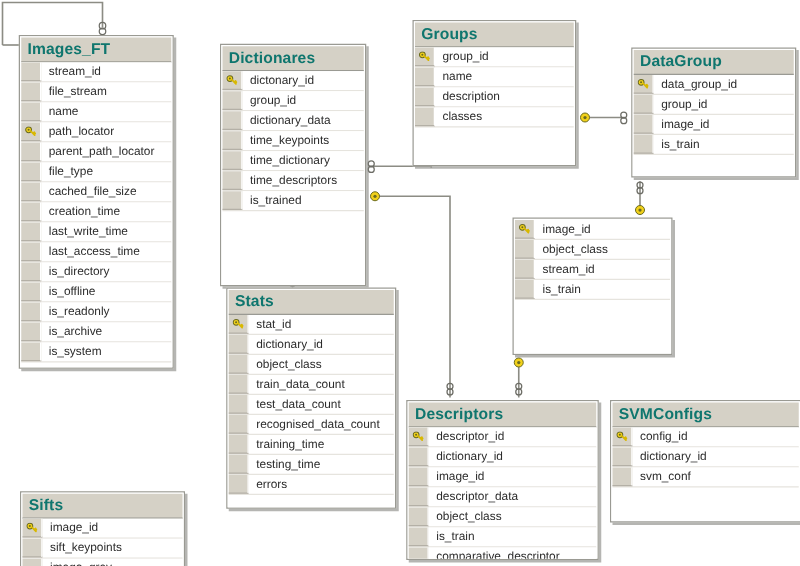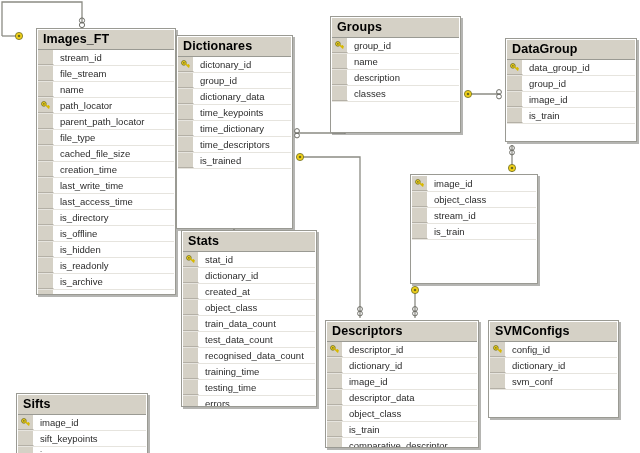--- a/index.html
+++ b/index.html
@@ -38,21 +38,21 @@
     height: 100%;
     box-sizing: border-box;
     display: flex;
     flex-direction: column;
   }
   .table-header {
     background: #d5d1c6;
     border-bottom: 1px solid #9a9a93;
     font-weight: bold;
     font-size: 12.5px;
-    color: #000000;
+    color: #0f766e;
     padding: 2px 3px 3px 5px;
     letter-spacing: 0.1px;
     line-height: 14px;
     flex: 0 0 auto;
   }
   .rows {
     flex: 1 1 auto;
     background: #ffffff;
   }
   .row {
@@ -148,21 +148,21 @@
 
     <g>
       <path d="M 303,157 L 360,157 L 360,318" fill="none" stroke="#8c8c84" stroke-width="1.3"></path>
       <use href="#keyglyph" x="300" y="157"></use>
       <circle cx="360" cy="309" r="2.4" fill="none" stroke="#6d6d66" stroke-width="1"></circle>
       <circle cx="360" cy="313.5" r="2.4" fill="none" stroke="#6d6d66" stroke-width="1"></circle>
     </g>
   </svg>
 
   <div id="tables-layer">
-      <div class="table" style="left: 36px; top: 28px; width: 140px; height: 267px;">
+      <div class="table" style="left: 15px; top: 28px; width: 124px; height: 267px;">
         <div class="table-inner">
           <div class="table-header">Images_FT</div>
           <div class="rows">
             <div class="row">
               <div class="gutter"></div>
               <div class="fname">stream_id</div>
             </div>
             <div class="row">
               <div class="gutter"></div>
               <div class="fname">file_stream</div>
@@ -208,24 +208,20 @@
             <div class="row">
               <div class="gutter"></div>
               <div class="fname">is_directory</div>
             </div>
             <div class="row">
               <div class="gutter"></div>
               <div class="fname">is_offline</div>
             </div>
             <div class="row">
               <div class="gutter"></div>
-              <div class="fname">is_hidden</div>
-            </div>
-            <div class="row">
-              <div class="gutter"></div>
               <div class="fname">is_readonly</div>
             </div>
             <div class="row">
               <div class="gutter"></div>
               <div class="fname">is_archive</div>
             </div>
             <div class="row">
               <div class="gutter"></div>
               <div class="fname">is_system</div>
             </div>
@@ -372,24 +368,20 @@
                 </svg>
               </div>
               <div class="fname">stat_id</div>
             </div>
             <div class="row">
               <div class="gutter"></div>
               <div class="fname">dictionary_id</div>
             </div>
             <div class="row">
               <div class="gutter"></div>
-              <div class="fname">created_at</div>
-            </div>
-            <div class="row">
-              <div class="gutter"></div>
               <div class="fname">object_class</div>
             </div>
             <div class="row">
               <div class="gutter"></div>
               <div class="fname">train_data_count</div>
             </div>
             <div class="row">
               <div class="gutter"></div>
               <div class="fname">test_data_count</div>
             </div>
@@ -446,21 +438,21 @@
               <div class="gutter"></div>
               <div class="fname">is_train</div>
             </div>
             <div class="row">
               <div class="gutter"></div>
               <div class="fname">comparative_descriptor</div>
             </div>
           </div>
         </div>
       </div>
-      <div class="table" style="left: 488px; top: 320px; width: 131px; height: 98px;">
+      <div class="table" style="left: 488px; top: 320px; width: 153px; height: 98px;">
         <div class="table-inner">
           <div class="table-header">SVMConfigs</div>
           <div class="rows">
             <div class="row">
               <div class="gutter">
                 <svg class="key-glyph" viewBox="0 0 10 10">
                   <circle cx="3.2" cy="3.2" r="2.6" fill="#f2d11a" stroke="#6b6b20" stroke-width="0.9"></circle>
                   <circle cx="3.2" cy="3.2" r="0.9" fill="#6b6b20"></circle>
                   <path d="M5.2 4.4 L8.6 7.8 M7.2 6.4 L8.3 5.3 M8.1 7.3 L9.1 6.3" stroke="#d8b800" stroke-width="1.6" stroke-linecap="round"></path>
                 </svg>

